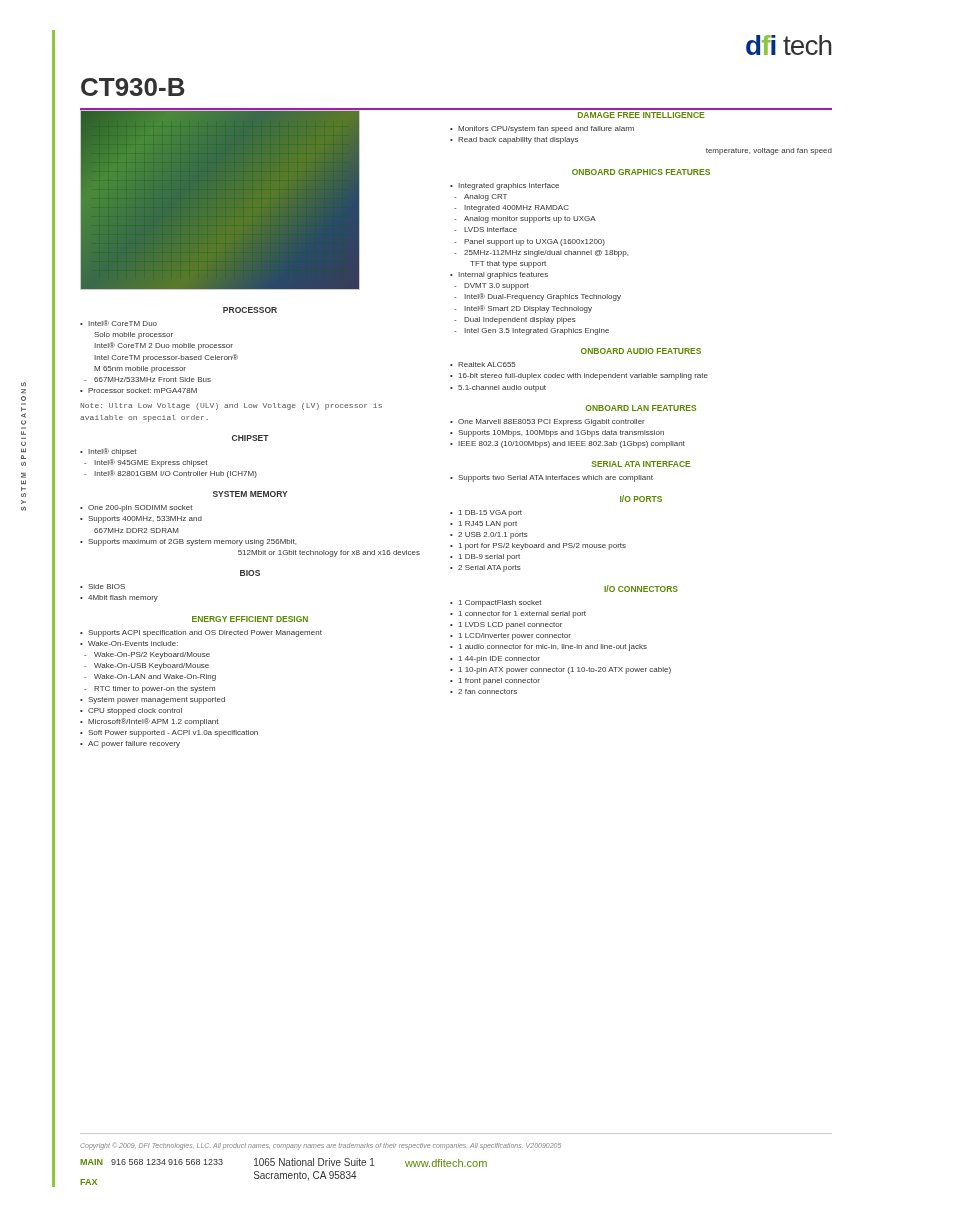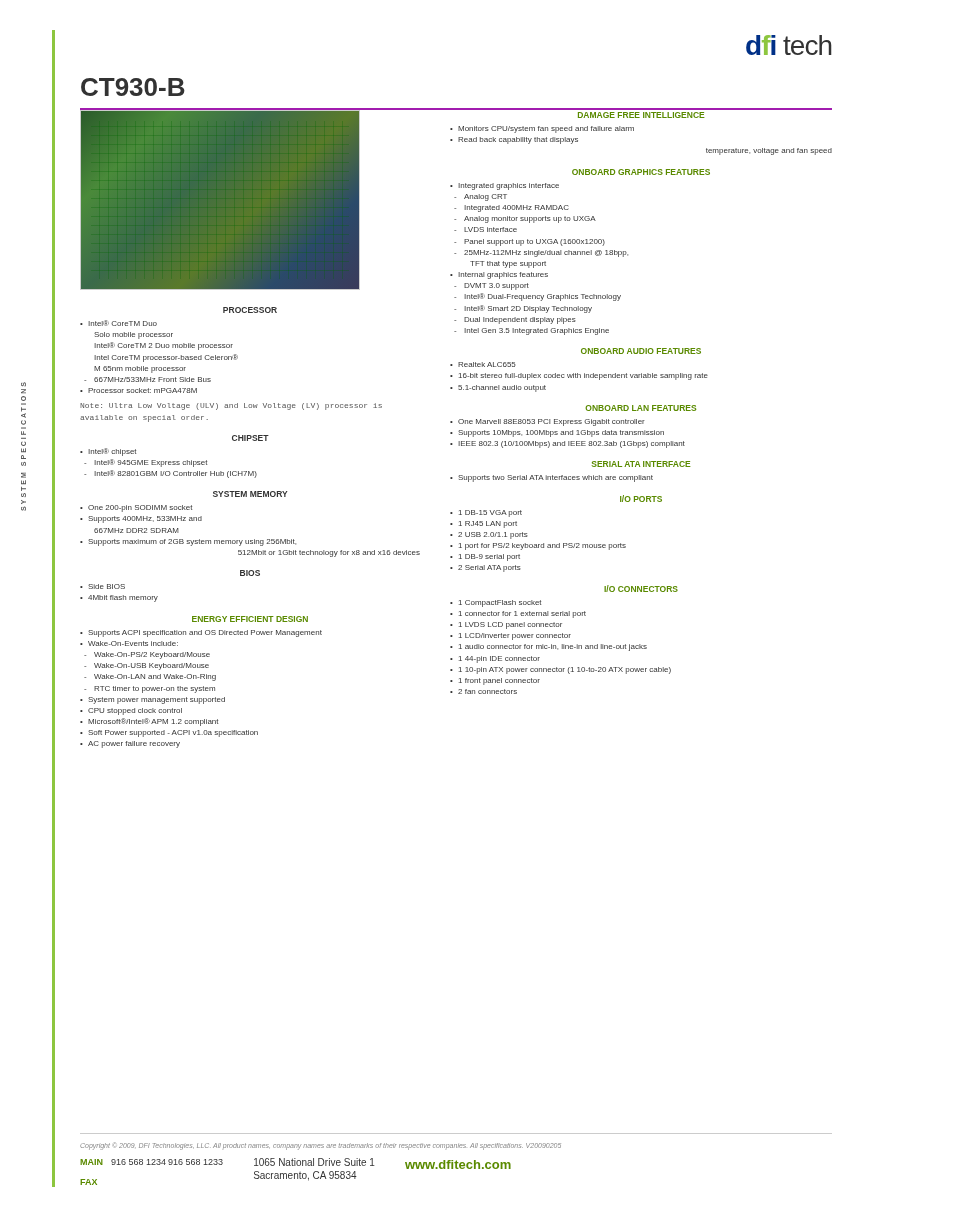--- a/index.html
+++ b/index.html
@@ -239,23 +239,23 @@
       flex-direction: column;
       gap: 2px;
     }
 
     .address-line {
       font-size: 10px;
       color: #333;
     }
 
     .website {
-      font-size: 13px;
+      font-size: 11px;
       color: #5a8a00;
-      font-weight: bold;
+      font-weight: normal;
     }
   </style>
 </head>
 <body>
 
 <div class="page">
 
   <div class="left-border"></div>
 
   <div class="side-label">SYSTEM SPECIFICATIONS</div>

